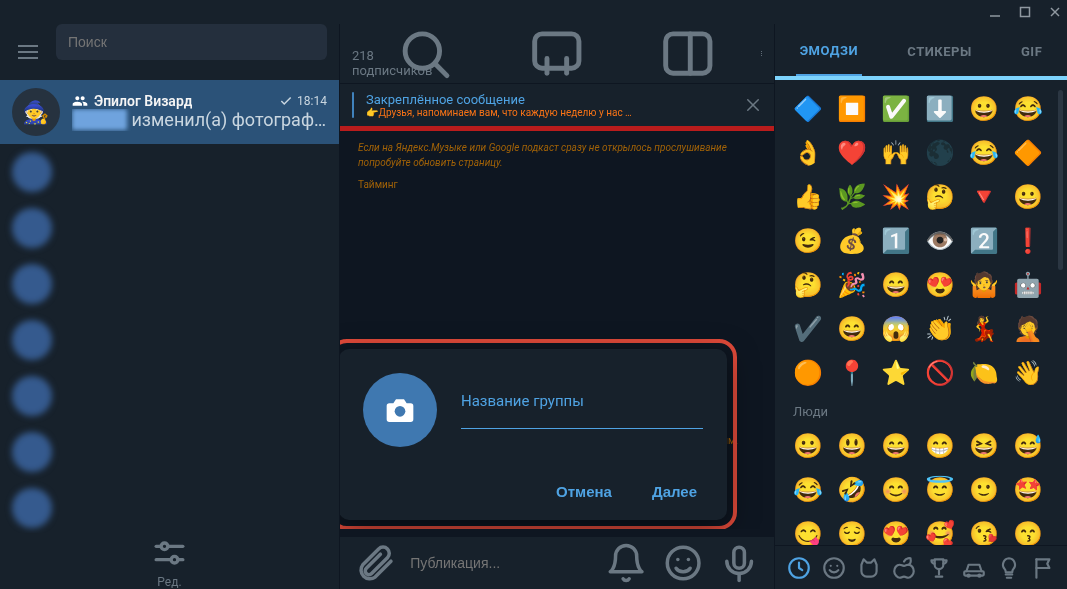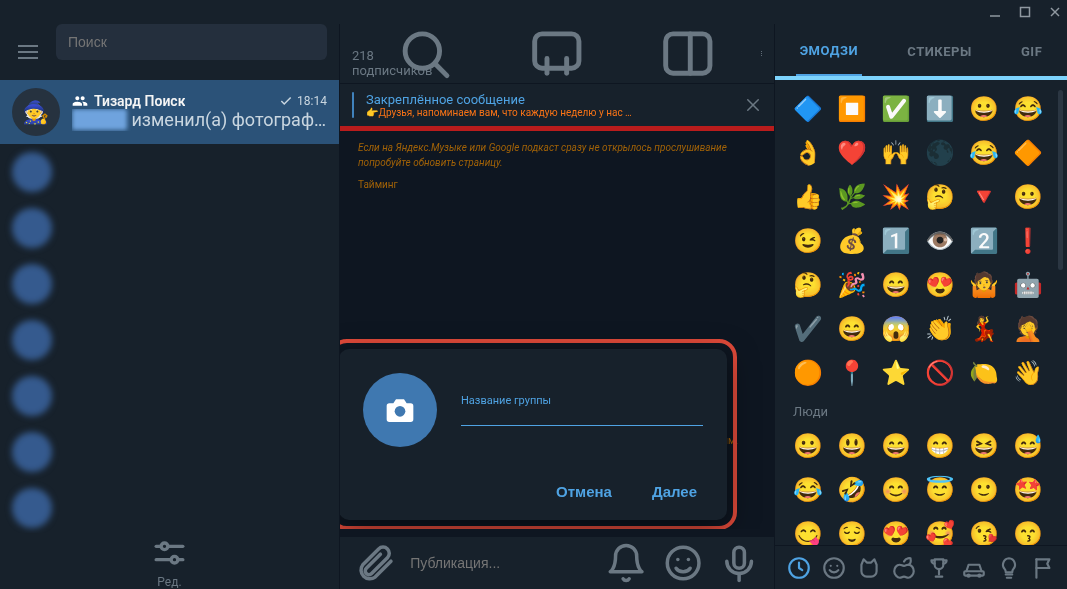--- a/index.html
+++ b/index.html
@@ -48,21 +48,21 @@
   .msg.plain { font-style: normal; }
   .compose { height:52px; background:#17212b; display:flex; align-items:center; padding:0 14px; gap:14px; margin-top:8px; }
   .compose input { flex:1; background:transparent; border:none; outline:none; color:#fde047; font-size:14px; }
   
   .dialog-frame { position:absolute; left:-11px; top:208px; width:408px; border:4px solid #e04a3a; border-radius:18px; padding:6px; pointer-events:none; }
   .dialog { background:#17212b; border-radius:10px; padding:24px 24px 12px 24px; box-shadow:0 8px 30px rgba(0,0,0,0.5); pointer-events:auto; }
   .dialog-row { display:flex; align-items:center; gap:24px; }
   .photo-circle { width:74px; height:74px; border-radius:50%; background:#3f78b0; display:flex; align-items:center; justify-content:center; cursor:pointer; }
   .photo-circle svg { width:32px; height:32px; fill:#fff; }
   .field { flex:1; }
-  .field-label { color:#4fa3e3; font-size:11px; margin-bottom:18px; }
+  .field-label { color:#4fa3e3; font-size:15px; margin-bottom:18px; }
   .field-underline { height:1px; background:#4fa3e3; margin-top:14px; }
   .dialog-actions { display:flex; justify-content:flex-end; gap:28px; margin-top:28px; }
   .dialog-actions button { background:none; border:none; color:#4fa3e3; font-size:15px; font-weight:600; cursor:pointer; padding:8px 6px; }
   
   .right { width: 293px; background: #17212b; display:flex; flex-direction:column; border-left:1px solid #0e1621; }
   .r-tabs { height:56px; display:flex; align-items:center; justify-content:space-around; border-bottom:4px solid #7dd3fc; }
   .r-tab { font-size:13px; font-weight:700; letter-spacing:0.5px; color:#6b7883; cursor:pointer; padding:18px 4px 16px 4px; }
   .r-tab.active { color:#4fa3e3; border-bottom:2px solid #4fa3e3; }
   .emoji-scroll { flex:1; overflow:hidden; padding:10px 0 0 14px; position:relative; }
   .emoji-grid { display:grid; grid-template-columns: repeat(6, 38px); gap:6px 6px; justify-content:start; }
@@ -109,21 +109,21 @@
       </div>
     </div>
     <div class="chatlist">
       <div class="chat-item active">
         <div class="avatar">🧙</div>
         <div class="chat-texts">
           <div class="chat-top">
             <svg class="group-icon" viewBox="0 0 24 24">
                 <path fill="#fff" d="M16 11c1.66 0 3-1.34 3-3s-1.34-3-3-3-3 1.34-3 3 1.34 3 3 3zM8 11c1.66 0 3-1.34 3-3S9.66 5 8 5 5 6.34 5 8s1.34 3 3 3zm0 2c-2.33 0-7 1.17-7 3.5V19h14v-2.5C15 14.17 10.33 13 8 13zm8 0c-.29 0-.62.02-.97.05 1.16.84 1.97 1.97 1.97 3.45V19h6v-2.5c0-2.33-4.67-3.5-7-3.5z"></path>
               </svg>
-            <span class="chat-name white">Тизард Поиск</span>
+            <span class="chat-name white">Эпилог Визард</span>
             <span class="chat-time">
               <svg width="14" height="14" viewBox="0 0 24 24" style="stroke:#c9d6e0;fill:none;stroke-width:2.5">
                   <polyline points="4 12 9 17 20 6"></polyline>
                 </svg>
               <span>18:14</span>
             </span>
           </div>
           <div class="chat-sub"><span class="blurtext">████</span> <span>изменил(а) фотограф…</span></div>
         </div>
       </div>

